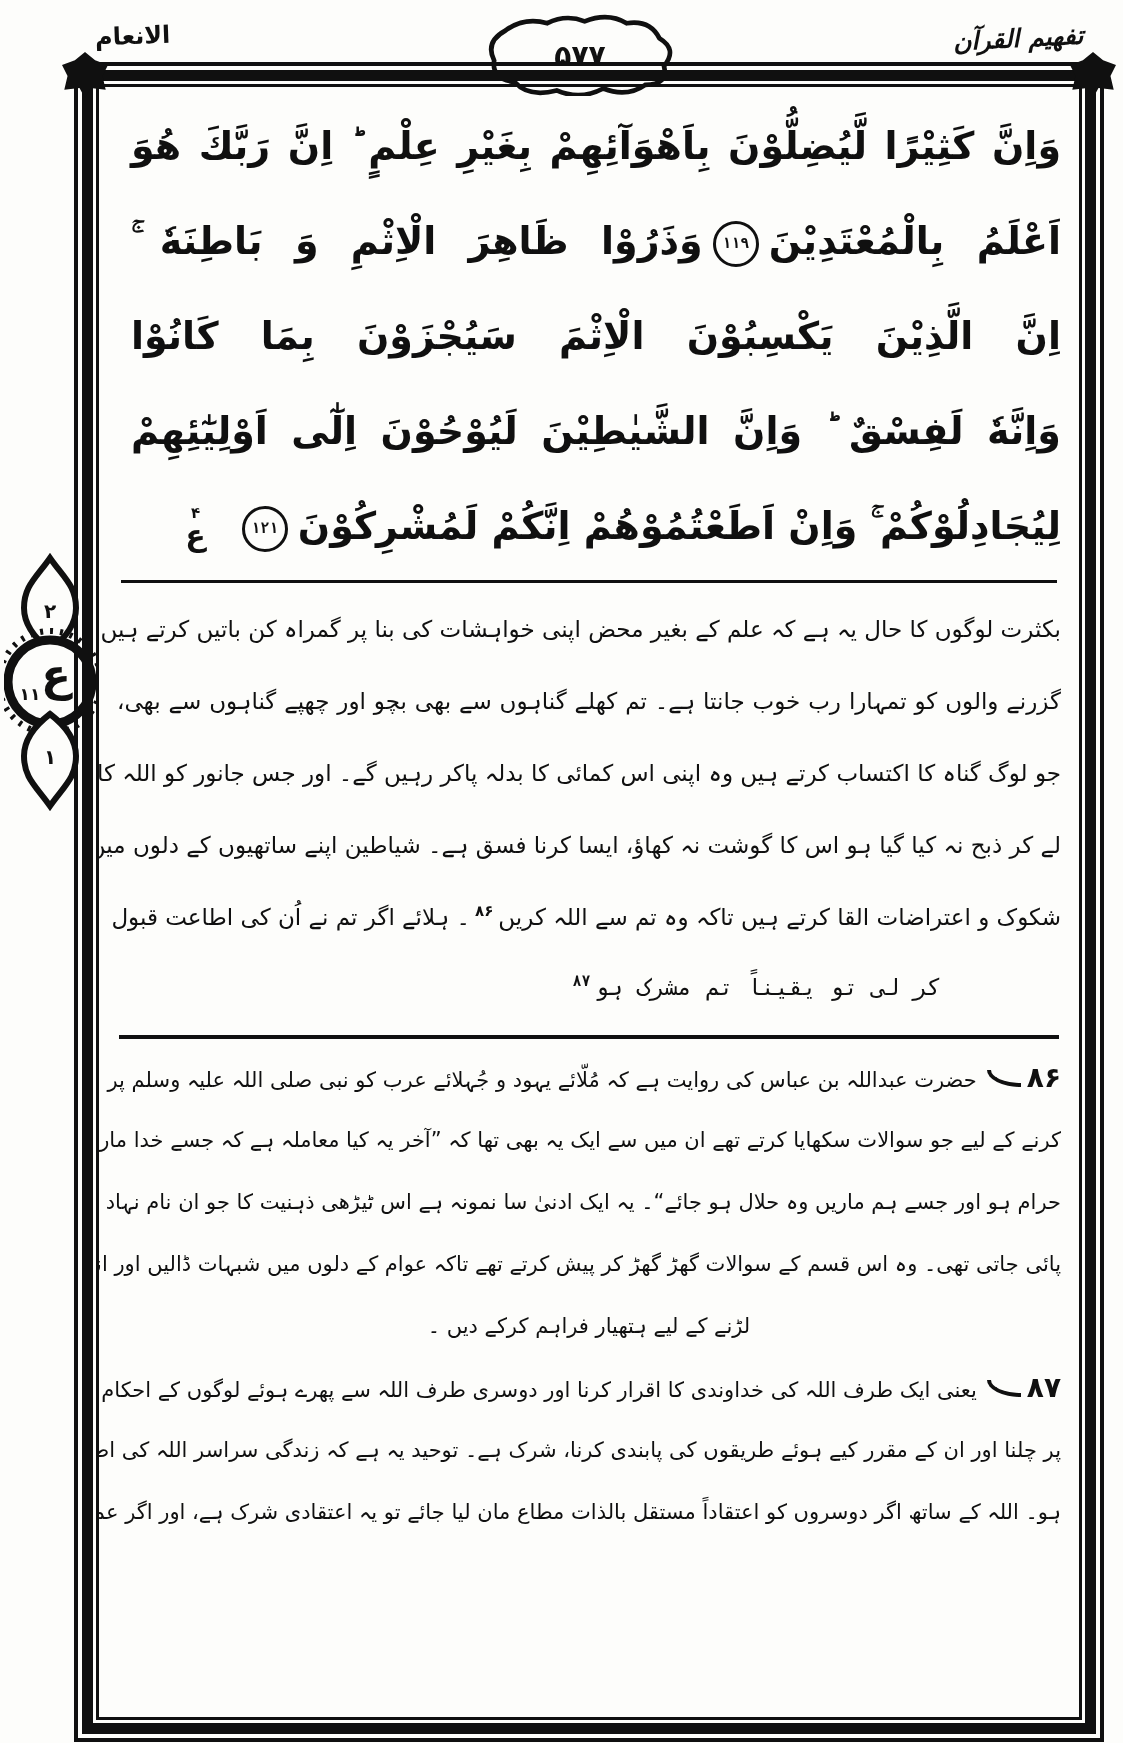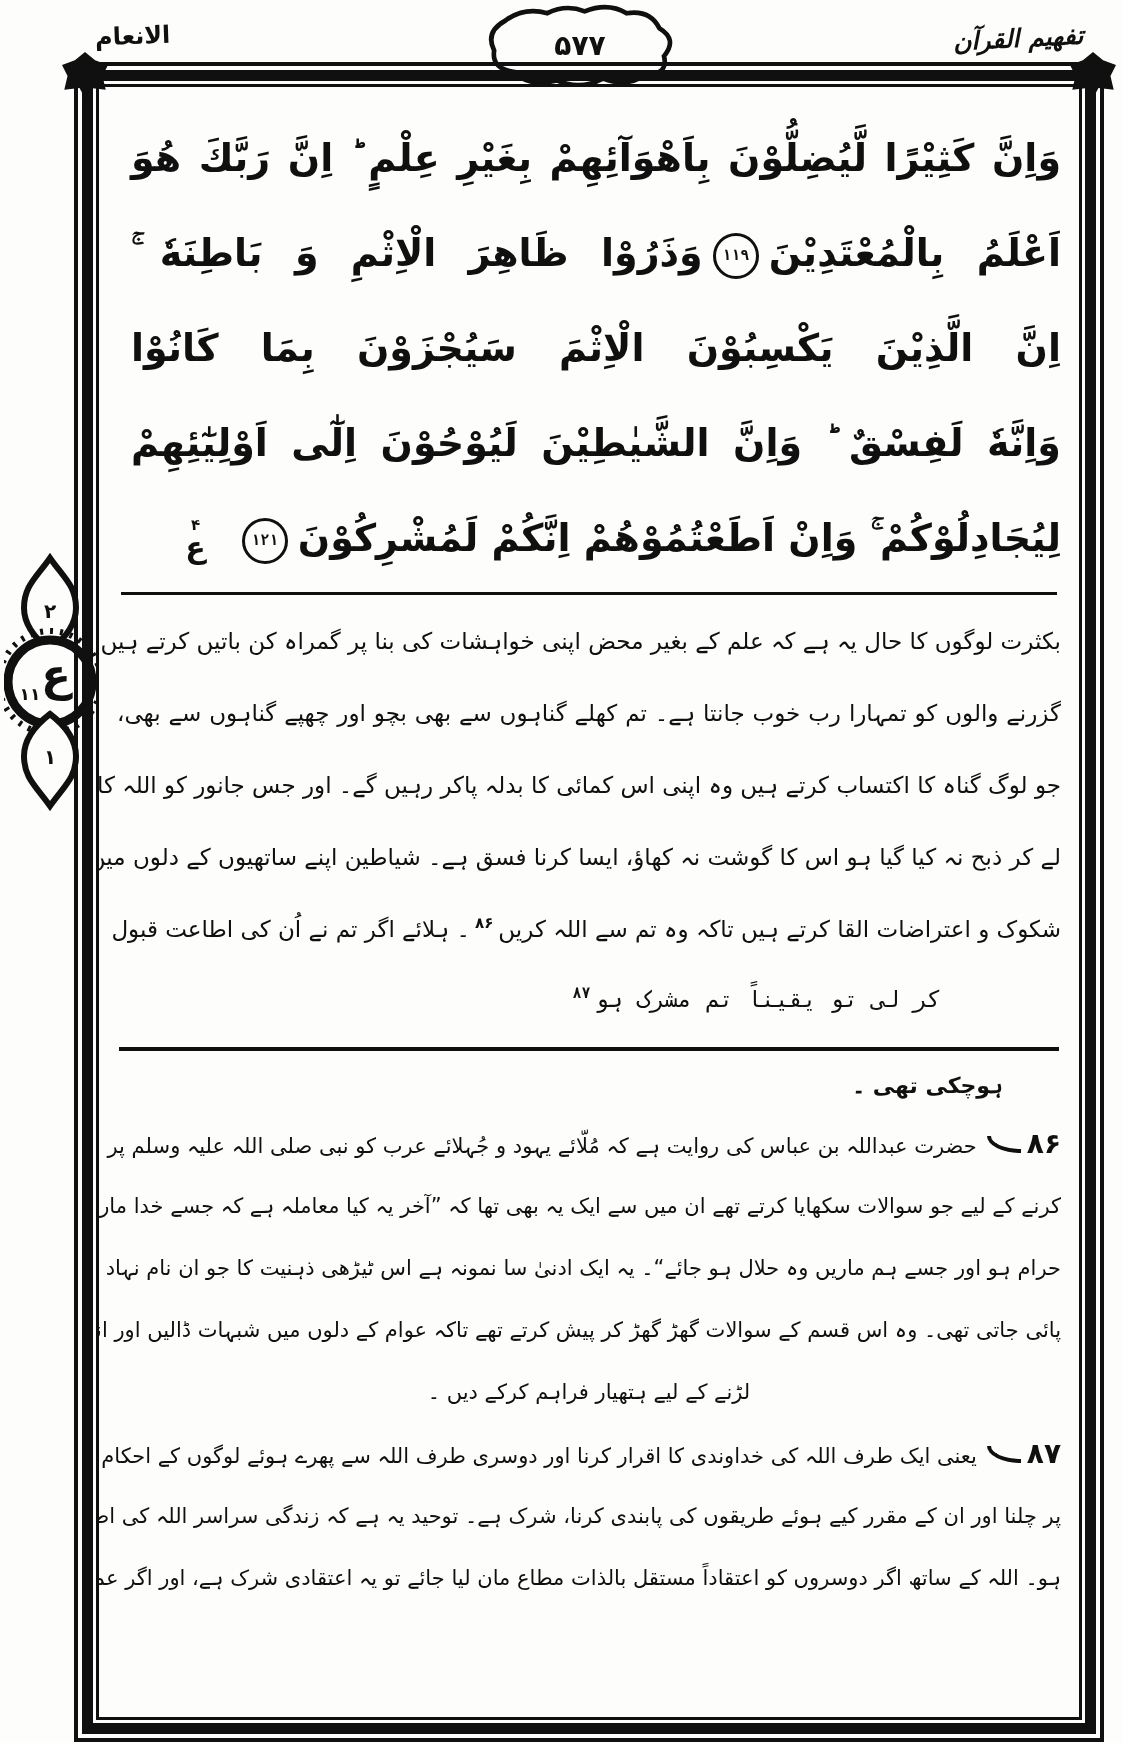--- a/index.html
+++ b/index.html
@@ -11,37 +11,37 @@
   
   .running-header{position:absolute; top:0; left:0; right:0; height:60px;}
   .surah-name{
     position:absolute; top:22px; left:95px; font-size:24px; font-weight:bold;
     transform:rotate(-2deg);
   }
   .book-title{
     position:absolute; top:24px; right:40px; font-size:25px; font-weight:bold;
     font-style:italic; transform:rotate(-3deg);
   }
-  .cartouche{position:absolute; top:2px; left:470px; width:220px; height:84px;text-decoration:underline;}
+  .cartouche{position:absolute; top:12px; left:470px; width:220px; height:84px;text-decoration:underline;}
   .cartouche svg{display:block;}
   
   .frame{
     position:absolute; left:74px; top:62px; width:1030px; height:1680px;
     border:4px solid #101010; padding:4px; box-sizing:border-box;
   }
   .frame-mid{height:100%; border:11px solid #101010; padding:3px; box-sizing:border-box;}
   .frame-inner{height:100%; border:3px solid #101010; box-sizing:border-box; padding:0 18px; overflow:hidden;}
   .corner{
     position:absolute; width:46px; height:46px; background:#101010;
     clip-path:polygon(50% 0,72% 18%,100% 28%,88% 52%,95% 82%,62% 78%,50% 100%,38% 78%,5% 82%,12% 52%,0 28%,28% 18%);
   }
   .corner.tl{top:-14px; left:-16px;}
   .corner.tr{top:-14px; right:-16px;}
   
-  .quran{padding-top:24px;margin-left:14px;}
+  .quran{padding-top:12px;margin-left:14px;}
   .q-line{
     direction:rtl; font-size:38px; font-weight:bold; height:95px; line-height:95px;
     text-align:justify; text-align-last:justify; white-space:nowrap; letter-spacing:.5px;
   }
   .q-line.q-last{text-align-last:right;}
   .ayah-num{
     display:inline-flex; align-items:center; justify-content:center;
     width:40px; height:40px; border:3px solid #101010; border-radius:50%;
     font-size:15px; font-weight:bold; vertical-align:middle; margin:0 10px;
     line-height:normal; white-space:nowrap;font-family:Liberation Mono, monospace;
@@ -166,21 +166,20 @@
             <span>شکوک و اعتراضات القا کرتے ہیں تاکہ وہ تم سے اللہ کریں</span><sup class="fn-ref">۸۶</sup><span>۔ ہلائے اگر تم نے اُن کی اطاعت قبول</span>
           </div>
           <div class="t-line t-last">
             <span>کر لی تو یقیناً تم مشرک ہو</span><sup class="fn-ref">۸۷</sup><span></span>
           </div>
         </div>
 
         <hr class="fn-rule">
 
         <div class="footnotes">
-          <div class="fn-cont">ہوچکی تھی ۔</div>
 
           <div>
             <div class="fn-line">
               <span class="fn-marker">۸۶</span><span>حضرت عبداللہ بن عباس کی روایت ہے کہ مُلّائے یہود و جُہلائے عرب کو نبی صلی اللہ علیہ وسلم پر اعتراض</span>
             </div>
             <div class="fn-line"><span>کرنے کے لیے جو سوالات سکھایا کرتے تھے ان میں سے ایک یہ بھی تھا کہ ”آخر یہ کیا معاملہ ہے کہ جسے خدا مارے وہ تو</span></div>
             <div class="fn-line"><span>حرام ہو اور جسے ہم ماریں وہ حلال ہو جائے“۔ یہ ایک ادنیٰ سا نمونہ ہے اس ٹیڑھی ذہنیت کا جو ان نام نہاد اہلِ کتاب میں</span></div>
             <div class="fn-line"><span>پائی جاتی تھی۔ وہ اس قسم کے سوالات گھڑ گھڑ کر پیش کرتے تھے تاکہ عوام کے دلوں میں شبہات ڈالیں اور انھیں حق سے</span></div>
             <div class="fn-line fn-center"><span>لڑنے کے لیے ہتھیار فراہم کرکے دیں ۔</span></div>
           </div>

